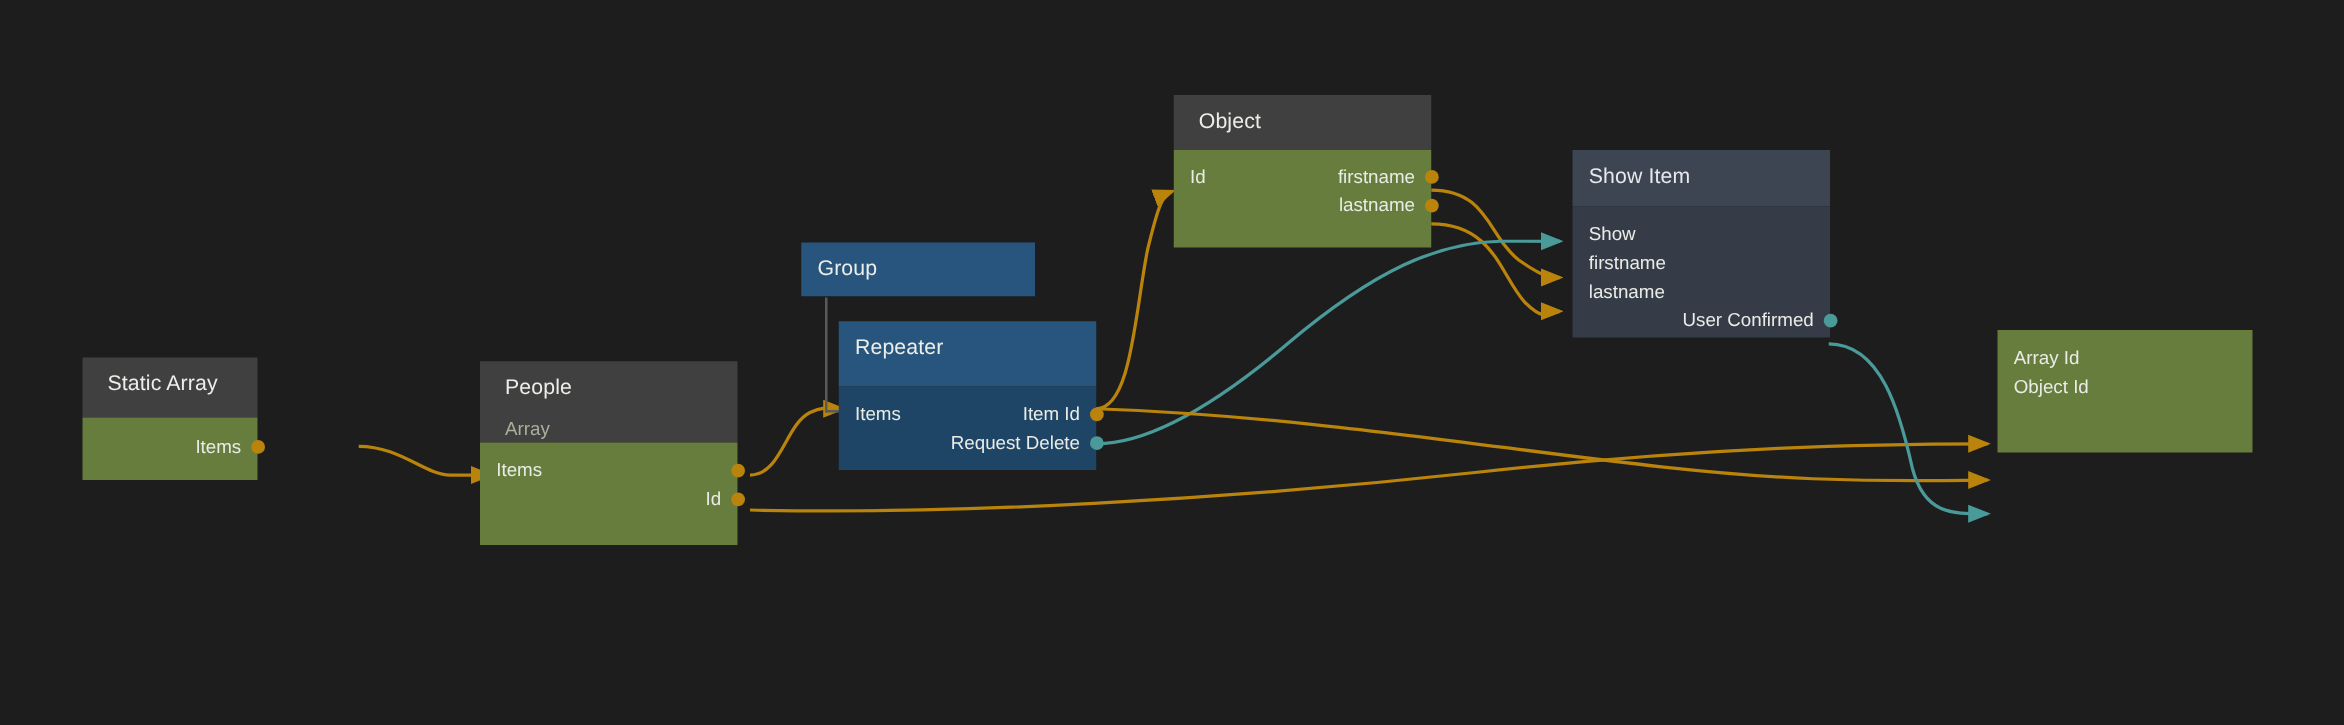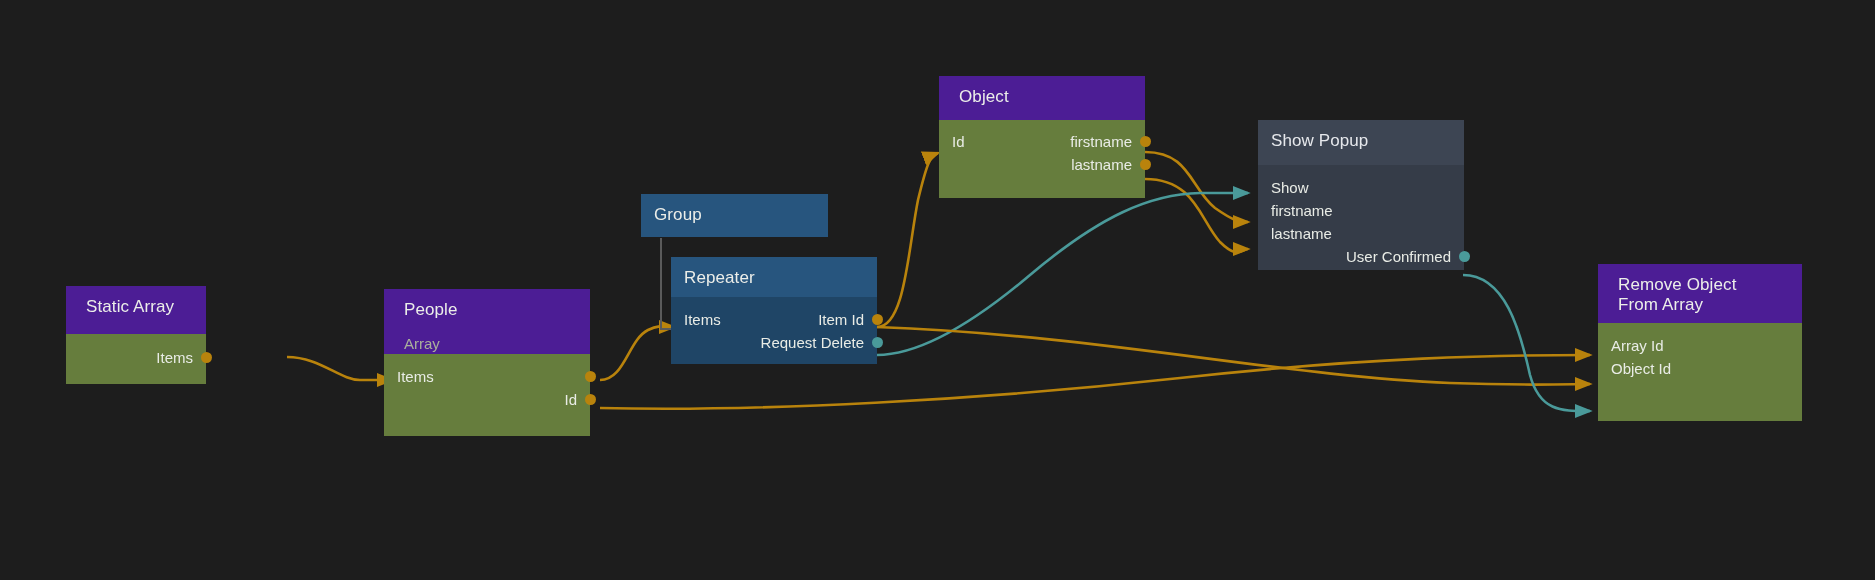--- a/index.html
+++ b/index.html
@@ -7,21 +7,21 @@
        font-family:"Liberation Sans","DejaVu Sans",sans-serif;}
   #canvas{position:relative;width:1875px;height:580px;background:#1d1d1d;overflow:hidden;}
   #wires{position:absolute;left:0;top:0;width:1875px;height:580px;pointer-events:none;}
 
   .node{position:absolute;box-sizing:border-box;}
   .node .hdr{box-sizing:border-box;padding:11px 13px 12px 13px;}
   .node .title{color:#eceee9;font-size:17px;line-height:20px;letter-spacing:.1px;}
   .node .subtitle{color:#aab09c;font-size:15px;line-height:19px;margin-top:14px;}
   .node .body{box-sizing:border-box;position:relative;text-align:right;}
 
-  .green .hdr{background:#4c1d95;padding-left:20px;}
+  .green .hdr{background:#404040;padding-left:20px;}
   .green .body{background:#667d3d;}
   .blue  .hdr{background:#27557e;}
   .blue  .body{background:#1f4566;}
   .gray  .hdr{background:#3d4553;}
   .gray  .body{background:#353c48;}
   .gray .title{color:#e6e8ec;}
 
   .port-row{position:relative;height:23px;}
   .port-label{position:absolute;top:0;font-size:15px;line-height:23px;
               color:#e9ece6;white-space:nowrap;}
@@ -103,21 +103,21 @@
 
   <div class="node blue" style="left:641px; top:194px; width:187px;">
     <div class="hdr" style="height:43px;">
       <div class="title">Group</div>
     </div>
   </div>
 
   <div class="hier-line" style="left:660px; top:238px; width:14px; height:90px;"></div>
 
   <div class="node blue" style="left:671px; top:257px; width:206px;">
-    <div class="hdr" style="height:40px;">
+    <div class="hdr" style="height:52px;">
       <div class="title">Repeater</div>
     </div>
     <div class="body" style="height:67px;padding-top:11px;">
       <div class="port-row">
         <span class="port-label in">Items</span>
         <span class="port-label out">Item Id</span>
         <span class="port-dot data" style="right:-6px;top:6px;"></span>
       </div>
       <div class="port-row">
         <span class="port-label out">Request Delete</span>
@@ -138,43 +138,40 @@
       </div>
       <div class="port-row">
         <span class="port-label out">lastname</span>
         <span class="port-dot data" style="right:-6px;top:6px;"></span>
       </div>
     </div>
   </div>
 
   <div class="node gray" style="left:1258px; top:120px; width:206px;">
     <div class="hdr" style="height:45px;">
-      <div class="title">Show Popup</div>
+      <div class="title">Show Item</div>
     </div>
     <div class="body" style="height:105px;padding-top:11px;">
       <div class="port-row">
         <span class="port-label in">Show</span>
       </div>
       <div class="port-row">
         <span class="port-label in">firstname</span>
       </div>
       <div class="port-row">
         <span class="port-label in">lastname</span>
       </div>
       <div class="port-row">
         <span class="port-label out">User Confirmed</span>
         <span class="port-dot flow" style="right:-6px;top:6px;"></span>
       </div>
     </div>
   </div>
 
   <div class="node green" style="left:1598px; top:264px; width:204px;">
-    <div class="hdr" style="height:59px;">
-      <div class="title" style="max-width:150px;">Remove Object From Array</div>
-    </div>
     <div class="body" style="height:98px;padding-top:11px;">
       <div class="port-row">
         <span class="port-label in">Array Id</span>
       </div>
       <div class="port-row">
         <span class="port-label in">Object Id</span>
       </div>
     </div>
   </div>
 

